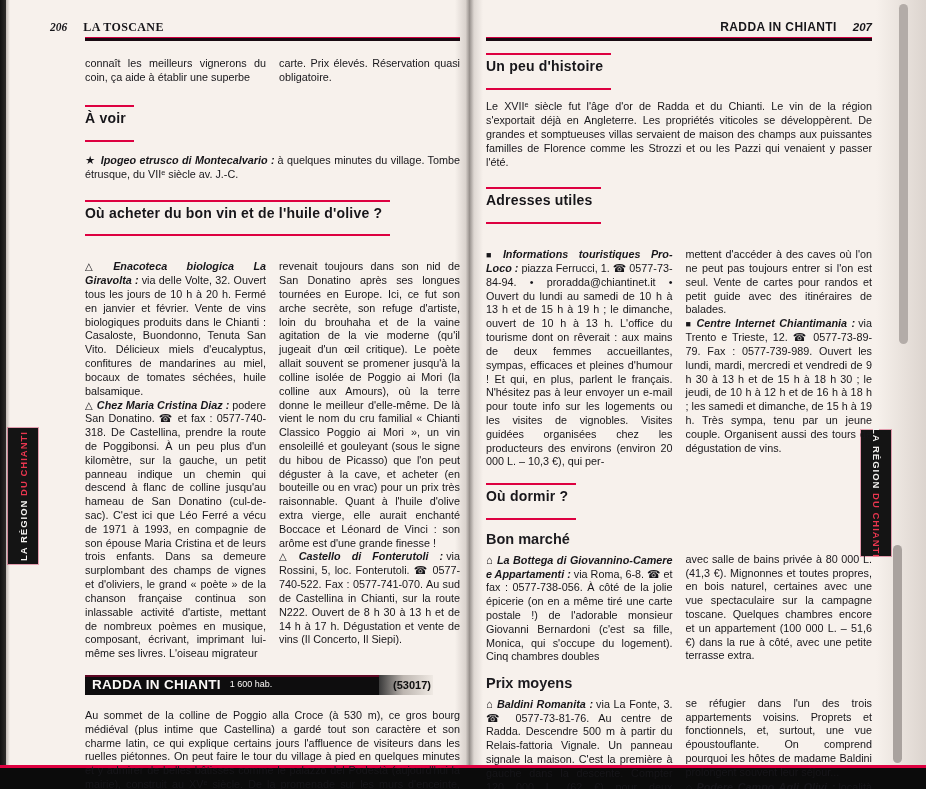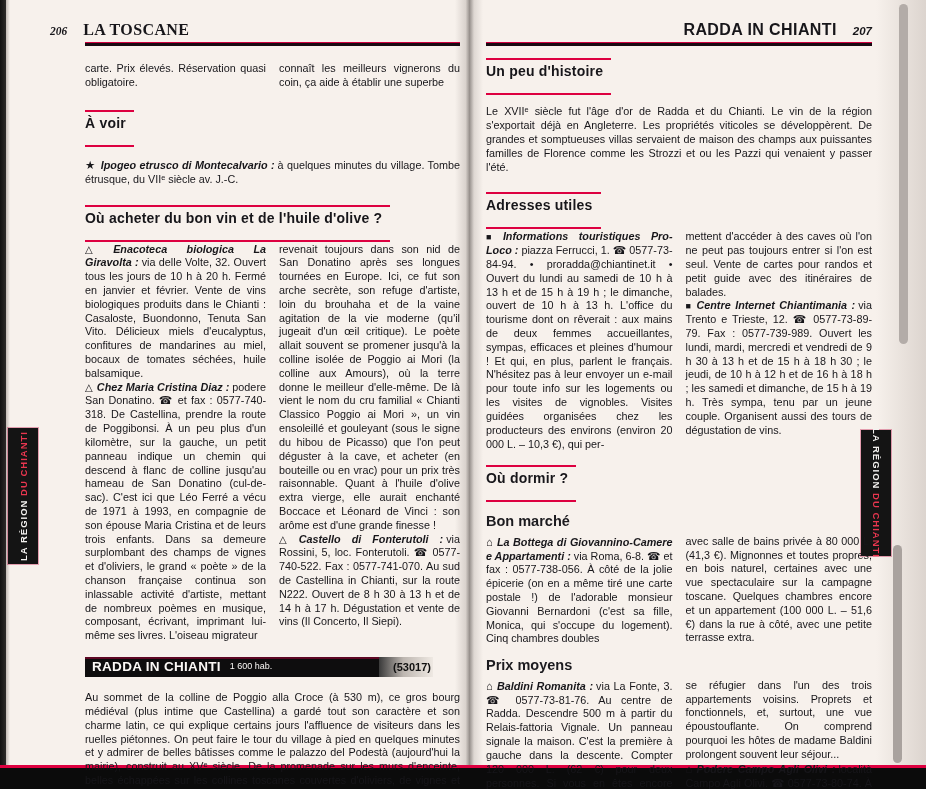--- a/index.html
+++ b/index.html
@@ -36,21 +36,21 @@
   .tab .t1{color:#f3f1ef;}
   .tab .t2{color:#e8364f;}
 
   .page{position:absolute;top:20px;font-size:10.8px;line-height:1.28;}
   .page-l{left:85px;width:375px;}
   .page-r{left:486px;width:386px;}
 
   .pghead{display:flex;align-items:baseline;gap:16px;}
   .pghead.right{justify-content:flex-end;}
   .pgnum{font-style:italic;font-size:11.5px;font-weight:bold;}
-  .pgtitle{font-weight:bold;font-size:16px;letter-spacing:.4px;}
+  .pgtitle{font-weight:bold;font-size:12px;letter-spacing:.4px;}
   .pgrule{height:4px;margin-top:2px;background:linear-gradient(180deg,#cf0040 0 1px,#190a12 1px 100%);}
   .page-l .pghead{margin-left:-35px;font-family:Liberation Serif, serif;}
 
   .cols{display:flex;gap:13px;text-align:justify;}
   .col{flex:1;min-width:0;}
 
   p{margin:0;}
   .jtext{text-align:justify;}
 
   .h-section{display:inline-block;font-size:14px;font-weight:bold;letter-spacing:.2px;
@@ -70,21 +70,21 @@
   .banner-title{font-weight:bold;font-size:13.5px;letter-spacing:.3px;}
   .banner-pop{font-size:9px;}
   .banner-code{display:flex;align-items:center;padding:0 2px 0 14px;color:#101010;font-weight:bold;font-size:11px;
     background:linear-gradient(90deg,#3a3a3a,#bdb6b0 45%,#efe9e3);}
 
   
   .mt-intro{margin-top:16px;}
   .mt-avoir{margin-top:20px;}
   .mt-star{margin-top:11px;}
   .mt-acheter{margin-top:18px;}
-  .mt-cols{margin-top:1px;}
+  .mt-cols{margin-top:24px;}
   .mt-radda{margin-top:14px;}
   .mt-hist{margin-top:12px;}
   .mt-para{margin-top:10px;}
   .mt-adr{margin-top:18px;}
   .mt-dormir{margin-top:14px;}
   .mt-sub{margin-top:10px;}
   .mt-subcols{margin-top:4px;justify-content:center;}
 </style>
 </head>
 <body>
@@ -108,22 +108,22 @@
 <main class="page page-l">
   <div>
     <div class="pghead">
       <span class="pgnum">206</span>
       <span class="pgtitle">LA TOSCANE</span>
     </div>
     <div class="pgrule"></div>
   </div>
 
   <div class="cols mt-intro">
+    <p class="col">connaît les meilleurs vignerons du coin, ça aide à établir une superbe</p>
     <p class="col">carte. Prix élevés. Réservation quasi obligatoire.</p>
-    <p class="col">connaît les meilleurs vignerons du coin, ça aide à établir une superbe</p>
   </div>
 
   <div class="mt-avoir">
     <span class="h-section">À voir</span>
     <p class="jtext mt-star">
       <span class="eicon star">★</span><span class="ename">Ipogeo etrusco di Montecalvario :</span><span>à quelques minutes du village. Tombe étrusque, du VIIᵉ siècle av. J.-C.</span>
     </p>
   </div>
 
   <div class="mt-acheter">

